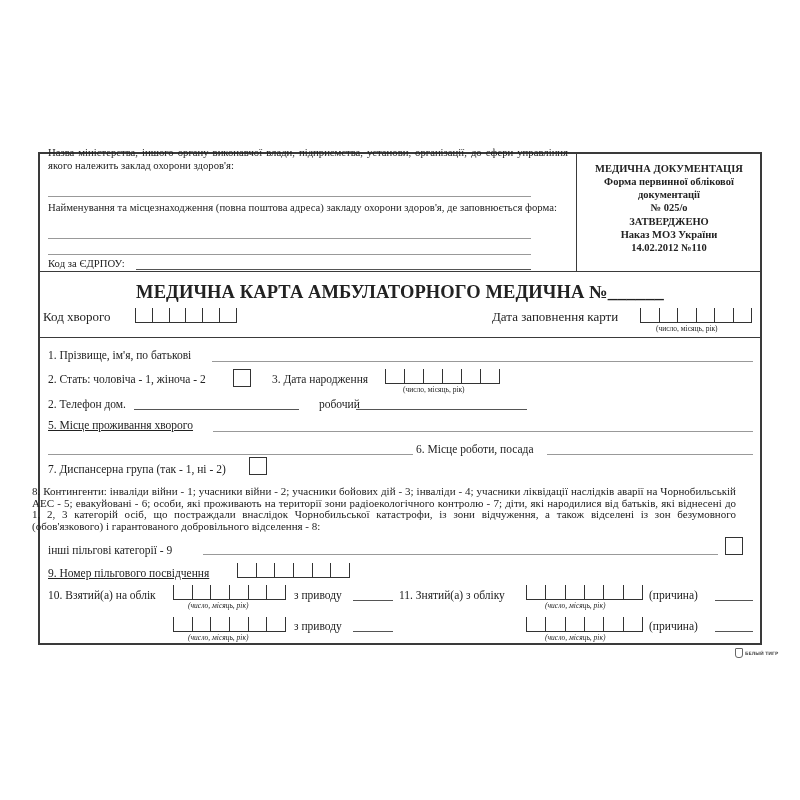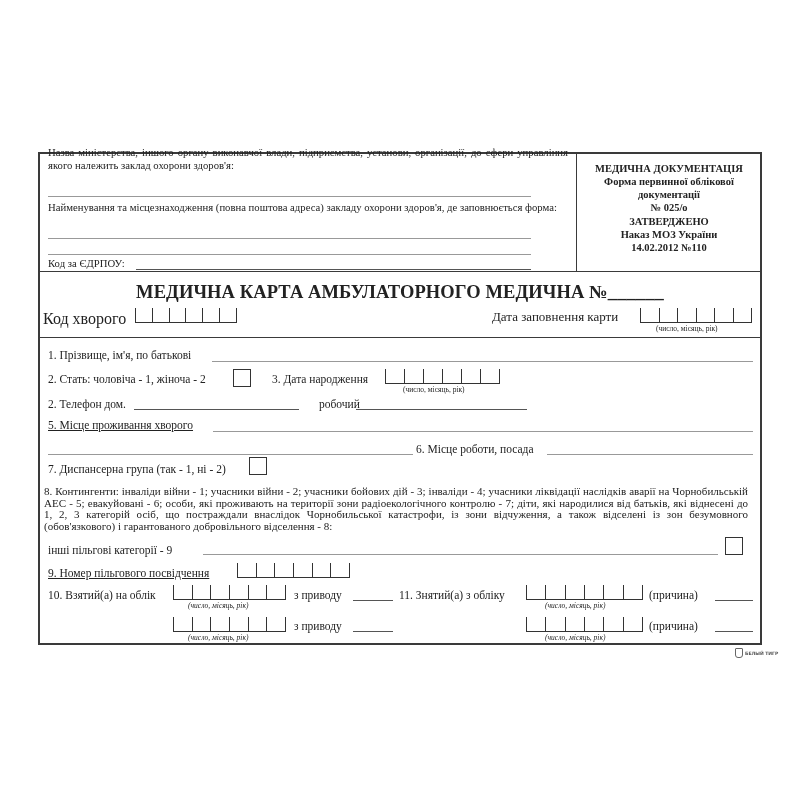--- a/index.html
+++ b/index.html
@@ -14,21 +14,21 @@
   .t { position:absolute; font-size:11.5px; white-space:nowrap; line-height:1.15; }
   .t10 { position:absolute; font-size:10.7px; line-height:1.2; }
   .small { position:absolute; font-size:7.5px; white-space:nowrap; }
   .smalli { position:absolute; font-size:7.5px; white-space:nowrap; font-style:italic; }
   .rightbox { position:absolute; left:578px; top:162px; width:182px; text-align:center; font-weight:bold; font-size:10.5px; line-height:1.25; }
   .title { position:absolute; left:0; width:800px; top:282px; text-align:center; font-weight:bold; font-size:18.5px; letter-spacing:0.1px; }
   .cells { position:absolute; height:14px; border-bottom:1.3px solid #333; display:flex; }
   .cells span { flex:1; border-left:1.3px solid #333; height:100%; box-sizing:border-box; }
   .cells span:last-child { border-right:1.3px solid #333; }
   .box { position:absolute; width:18px; height:18px; border:1.3px solid #333; box-sizing:border-box; }
-  .para8 { position:absolute; left:44px; top:486px; width:704px; font-size:11px; line-height:11.5px; text-align:justify; }
+  .para8 { position:absolute; left:32px; top:486px; width:704px; font-size:11px; line-height:11.5px; text-align:justify; }
   .logo { position:absolute; left:735px; top:648px; font-family:"DejaVu Sans",sans-serif; font-size:4.5px; font-weight:bold; color:#555; display:flex; align-items:center; gap:2px; }
   .logo .shield { width:6px; height:8px; border:1px solid #666; border-radius:1px 1px 3px 3px; }
 </style>
 </head>
 <body>
 
 <div class="abs outer"></div>
 <div class="vline" style="left:576px; top:152px; height:120px;"></div>
 <div class="hline" style="left:38px; top:271px; width:724px;"></div>
 <div class="hline" style="left:38px; top:337px; width:724px;"></div>
@@ -45,21 +45,21 @@
   <div>МЕДИЧНА ДОКУМЕНТАЦІЯ</div>
   <div>Форма первинної облікової</div>
   <div>документації</div>
   <div>№ 025/о</div>
   <div>ЗАТВЕРДЖЕНО</div>
   <div>Наказ МОЗ України</div>
   <div>14.02.2012 №110</div>
 </div>
 
 <div class="title">МЕДИЧНА КАРТА АМБУЛАТОРНОГО МЕДИЧНА №______</div>
-<div class="t" style="left:43px; top:310px; font-size:16px;">Код хворого</div>
+<div class="t" style="left:43px; top:310px; font-size:13px;">Код хворого</div>
 <div class="cells" style="left:135px; top:308px; width:102px;">
     <span></span>
     <span></span>
     <span></span>
     <span></span>
     <span></span>
     <span></span>
   </div>
 <div class="t" style="left:492px; top:310px; font-size:13px;">Дата заповнення карти</div>
 <div class="cells" style="left:640px; top:308px; width:112px;">

